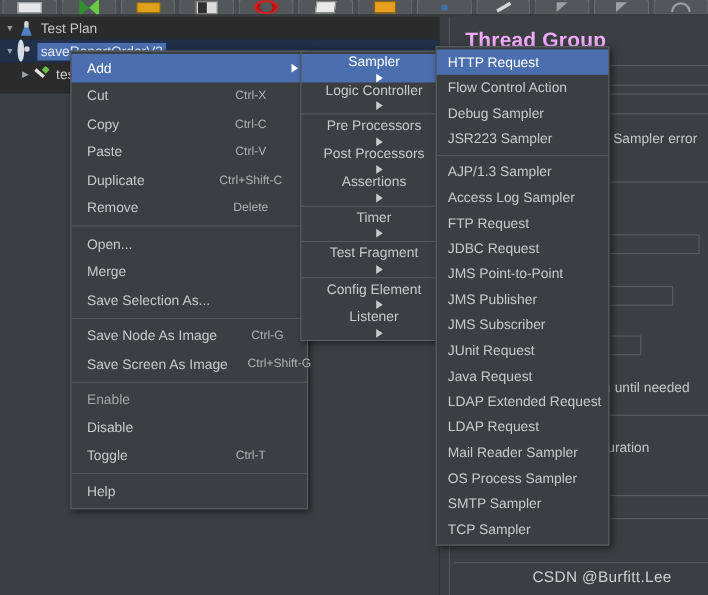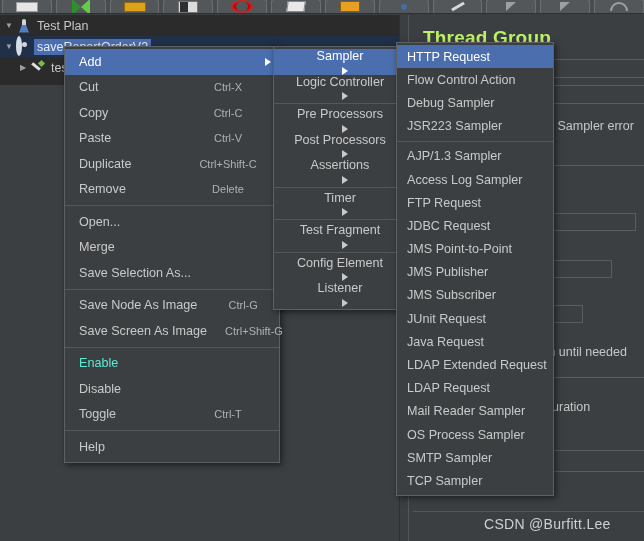--- a/index.html
+++ b/index.html
@@ -63,21 +63,21 @@
   .ico-pipette:before{content:"";position:absolute;left:9px;top:1px;width:5px;height:5px;
       background:#6ec24a;transform:rotate(45deg);}
   .ico-pipette:after{content:"";position:absolute;left:1px;top:5px;width:10px;height:3px;
       background:#e0e0e0;transform:rotate(40deg);}
   
   #right-panel{
     position:absolute;left:400px;top:15px;width:244px;height:526px;
     background:#3c3f41;overflow:hidden;
   }
   #rp-card{position:absolute;left:8px;top:0;right:0;bottom:0;border-left:1px solid #535659;}
-  #rp-title{position:absolute;left:14px;top:12px;font-size:19px;font-weight:bold;color:#bef264;letter-spacing:.2px;}
+  #rp-title{position:absolute;left:14px;top:12px;font-size:19px;font-weight:bold;color:#f0abfc;letter-spacing:.2px;}
   #rp-namefield{position:absolute;left:14px;top:44px;width:260px;height:19px;background:#3c3f41;
       border:1px solid #5a5d60;color:#c6c6c6;font-size:12.5px;line-height:19px;padding-left:4px;
       box-sizing:border-box;white-space:nowrap;overflow:hidden;}
   #rp-commentfield{position:absolute;left:14px;top:70px;width:260px;height:19px;background:#3c3f41;
       border:1px solid #5a5d60;box-sizing:border-box;}
   #rp-actionlabel{position:absolute;left:6px;top:104px;font-size:12.5px;color:#c6c6c6;white-space:nowrap;}
   #rp-sep1{position:absolute;left:4px;top:150px;width:270px;height:1px;background:#5a5d60;}
   .rp-fieldrow{position:absolute;font-size:12.5px;color:#c6c6c6;white-space:nowrap;}
   .rp-input{display:inline-block;height:18px;line-height:18px;background:#3c3f41;border:1px solid #5a5d60;
       color:#cfcfcf;padding-left:5px;box-sizing:border-box;vertical-align:middle;}
@@ -101,21 +101,21 @@
     box-shadow:2px 2px 6px rgba(0,0,0,.55);padding:2px 0;box-sizing:border-box;z-index:40;
   }
   .mi{
     height:25px;display:flex;align-items:center;position:relative;
     padding:0 8px 0 14px;font-size:12.6px;color:#c9c9c9;white-space:nowrap;box-sizing:border-box;
   }
   .mi .mlabel{flex:1 1 auto;}
   .mi .macc{color:#b0b0b0;font-size:11px;padding-left:18px;text-align:center;}
   .mi.sel{background:#4b6eaf;color:#ffffff;align-items:center;}
   .mi.sel .macc{color:#eaeefa;}
-  .mi.disabled{color:#5eead4;}
+  .mi.disabled{color:#a3a3a3;}
   .arrow{width:0;height:0;border-left:6px solid #c9c9c9;border-top:4px solid transparent;
          border-bottom:4px solid transparent;margin-left:10px;}
   .mi.sel .arrow{border-left-color:#ffffff;}
   .msep{height:1px;background:#55585b;margin:3px 0;}
   
   #menu-context{left:64px;top:46px;width:216px;}
   #menu-context .mi{height:25.5px;}
   #menu-context .macc{width:86px;}
   #menu-add{left:273px;top:46px;width:126px;}
   #menu-add .mi{height:25.5px;padding-right:6px;flex-direction:column;}

